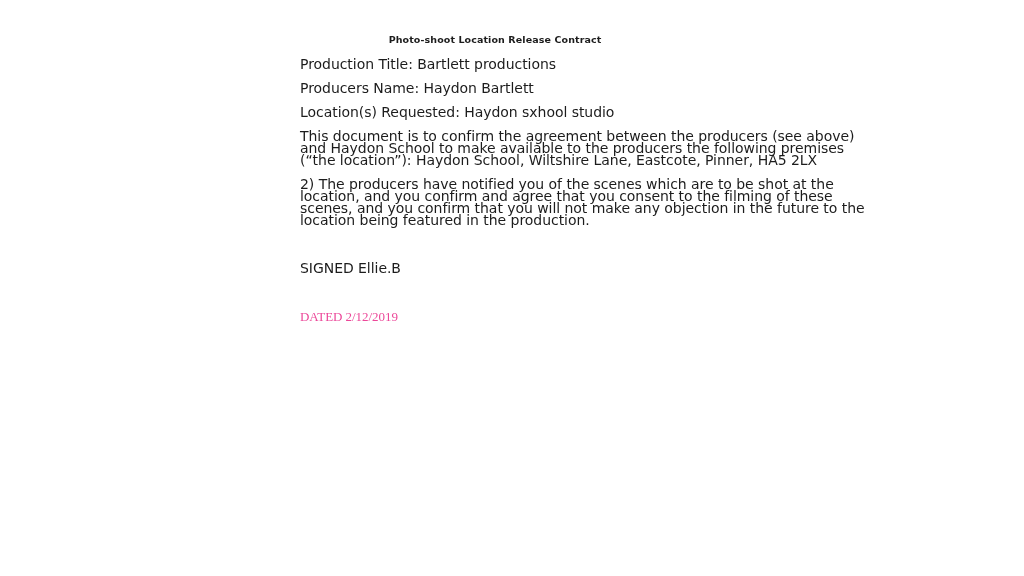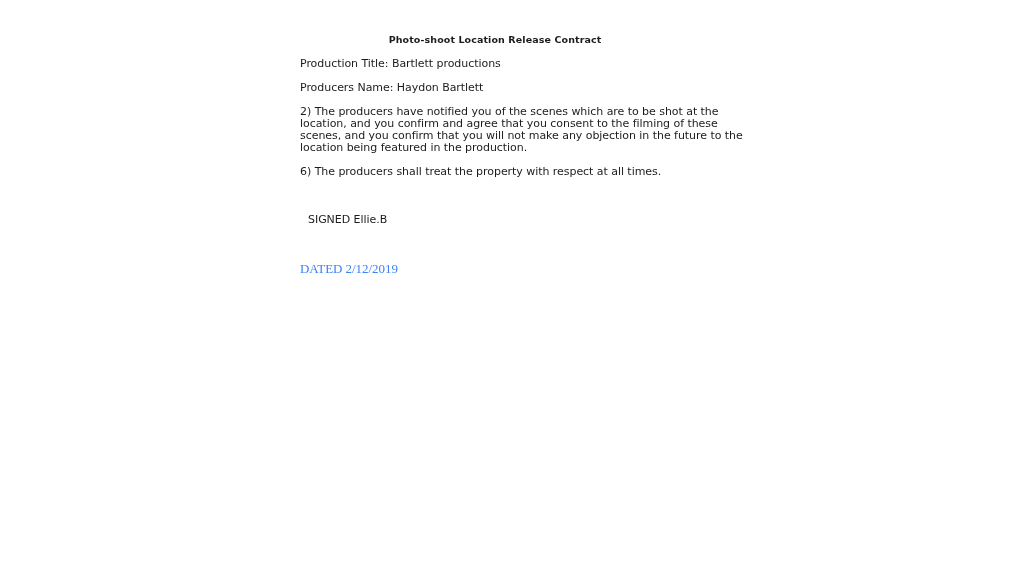--- a/index.html
+++ b/index.html
@@ -25,59 +25,59 @@
   .doc-title {
     font-size: 9.5px;
     font-weight: bold;
     line-height: 12px;
     text-align: center;
     margin: 0 0 12px 0;
     letter-spacing: 0.1px;
     white-space: nowrap;
   }
   .para {
-    font-size: 11px;
+    font-size: 14px;
     line-height: 12px;
     margin: 0 0 12px 0;
     white-space: nowrap;
     letter-spacing: -0.05px;
   }
   .para.signed {
     margin-top: 36px;
-    margin-left: 8px;
   }
   .para.dated {
     margin-top: 36px;
     font-family: "Liberation Serif", "DejaVu Serif", serif;
     font-size: 13px;
     line-height: 13px;
-    color: #3b82f6;
+    color: #ec4899;
   }
 </style>
 </head>
 <body>
 
 <div class="screen">
   <div class="doc-column">
 
     <h1 class="doc-title">Photo-shoot Location Release Contract</h1>
 
     <p class="para">Production Title: Bartlett productions</p>
 
     <p class="para">Producers Name: Haydon Bartlett</p>
 
+    <p class="para">Location(s) Requested: Haydon sxhool studio</p>
 
+    <p class="para">This document is to confirm the agreement between the producers (see above)<br>and Haydon School to make available to the producers the following premises<br>(“the location”): Haydon School, Wiltshire Lane, Eastcote, Pinner, HA5 2LX</p>
 
 
     <p class="para">2) The producers have notified you of the scenes which are to be shot at the<br>location, and you confirm and agree that you consent to the filming of these<br>scenes, and you confirm that you will not make any objection in the future to the<br>location being featured in the production.</p>
 
 
 
 
-    <p class="para">6) The producers shall treat the property with respect at all times.</p>
 
 
     <p class="para signed">SIGNED Ellie.B</p>
 
     <p class="para dated">DATED 2/12/2019</p>
 
   </div>
 </div>
 
 </body></html>

